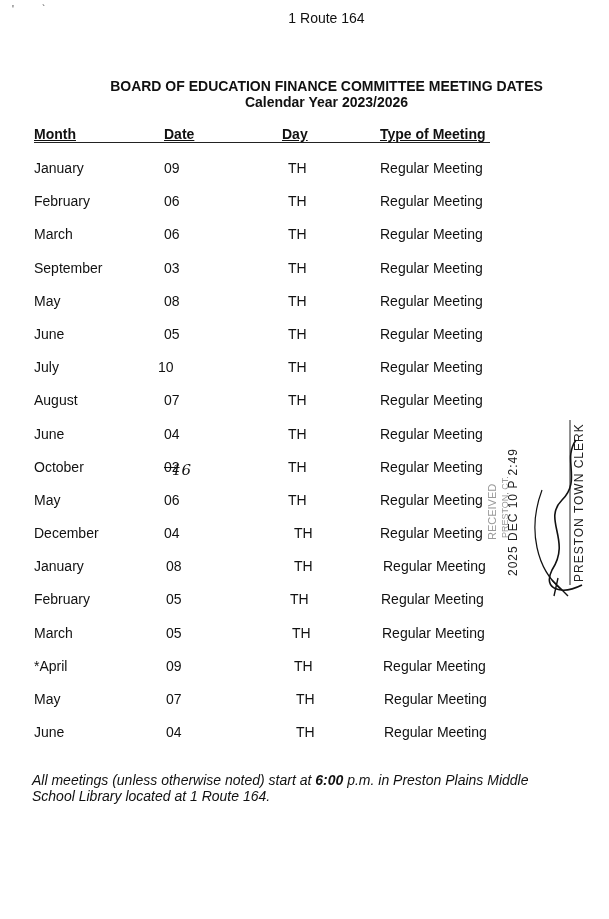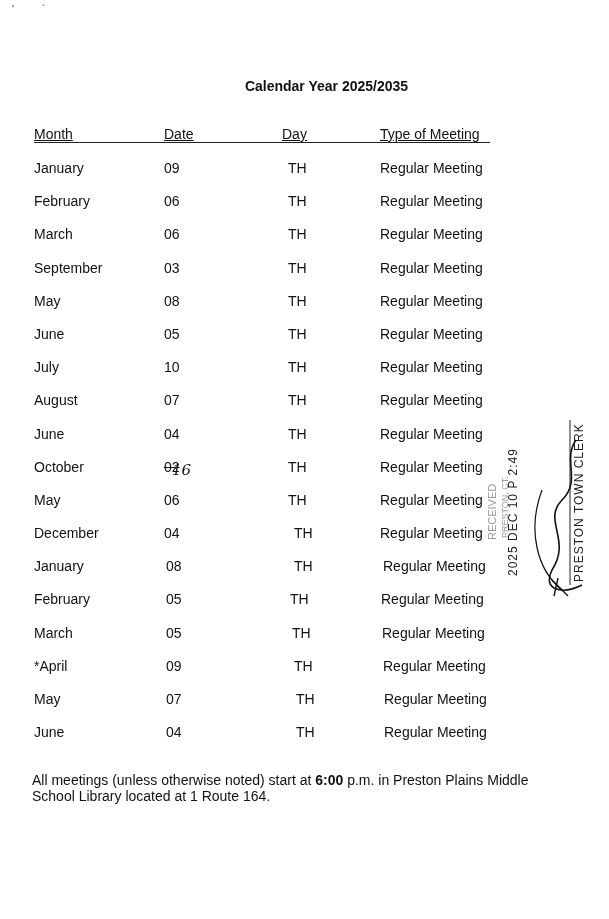--- a/index.html
+++ b/index.html
@@ -5,49 +5,51 @@
   html, body { margin: 0; padding: 0; background: #fff; }
   body {
     width: 609px; height: 919px; position: relative; overflow: hidden;
     font-family: "Liberation Sans", sans-serif; color: #111;
   }
   .header { position: absolute; top: 10px; left: 0; width: 609px; text-align: center; font-size: 14px; line-height: 17px; }
   .header div { margin-left: 44px; }
   .title { position: absolute; top: 78px; left: 0; width: 609px; text-align: center; font-weight: bold; font-size: 14px; line-height: 16px; }
   .title div { margin-left: 44px; }
   .table { position: absolute; left: 34px; top: 126px; width: 470px; }
-  .thead { position: relative; height: 18px; font-weight: normal; font-size: 14px; }
+  .thead { position: relative; height: 18px; font-weight: bold; font-size: 14px; }
   .thead .rule { position: absolute; left: 0; top: 16px; width: 456px; border-bottom: 1px solid #222; }
   .thead span { position: absolute; top: 0; text-decoration: underline; }
   .row { position: relative; height: 33.2px; font-size: 14px; }
   .row span { position: absolute; top: 0; }
   .c-month { left: 0; }
   .c-date { left: 130px; }
   .c-day { left: 254px; }
   .c-type { left: 346px; }
   .hand { font-family: "DejaVu Serif", serif; font-style: italic; font-size: 15px; }
   .strike { text-decoration: line-through; }
-  .notes { position: absolute; left: 32px; top: 772px; width: 520px; font-size: 14px; line-height: 16px; }
+  .notes { position: absolute; left: 32px; top: 772px; width: 520px; font-size: 14px; line-height: 16px; font-style: italic; }
   .notes p { margin: 0 0 16px 0; }
   .stamp { position: absolute; left: 492px; top: 410px; width: 110px; height: 180px; }
   .stamp-text { position: absolute; transform-origin: left top; transform: rotate(-90deg); white-space: nowrap; font-size: 12px; letter-spacing: 1px; color: #222; }
   .stamp-faint { position: absolute; transform-origin: left top; transform: rotate(-90deg); white-space: nowrap; font-size: 11px; color: #999; }
   .dots { position: absolute; top: 4px; font-size: 10px; color: #444; }
 </style>
 </head>
 <body>
 
 <div class="dots" style="left:12px">'</div>
 <div class="dots" style="left:42px">`</div>
 
 <div class="header">
+  <div>1 Route 164</div>
 </div>
 
 <div class="title">
-  <div>Calendar Year 2025/2035</div>
+  <div>BOARD OF EDUCATION FINANCE COMMITTEE MEETING DATES</div>
+  <div>Calendar Year 2023/2026</div>
 </div>
 
 <div class="table">
   <div class="thead">
     <div class="rule"></div>
     <span class="c-month">Month</span>
     <span class="c-date">Date</span>
     <span class="c-day" style="left:248px">Day</span>
     <span class="c-type">Type of Meeting</span>
   </div>
@@ -84,21 +86,21 @@
         <span class="c-type" style="left:346px">Regular Meeting</span>
       </div>
       <div class="row">
         <span class="c-month">June</span>
         <span class="c-date" style="left:130px">05</span>
         <span class="c-day" style="left:254px">TH</span>
         <span class="c-type" style="left:346px">Regular Meeting</span>
       </div>
       <div class="row">
         <span class="c-month">July</span>
-        <span class="c-date" style="left:130px">10</span>
+        <span class="c-date" style="left:124px">10</span>
         <span class="c-day" style="left:254px">TH</span>
         <span class="c-type" style="left:346px">Regular Meeting</span>
       </div>
       <div class="row">
         <span class="c-month">August</span>
         <span class="c-date" style="left:130px">07</span>
         <span class="c-day" style="left:254px">TH</span>
         <span class="c-type" style="left:346px">Regular Meeting</span>
       </div>
       <div class="row">

